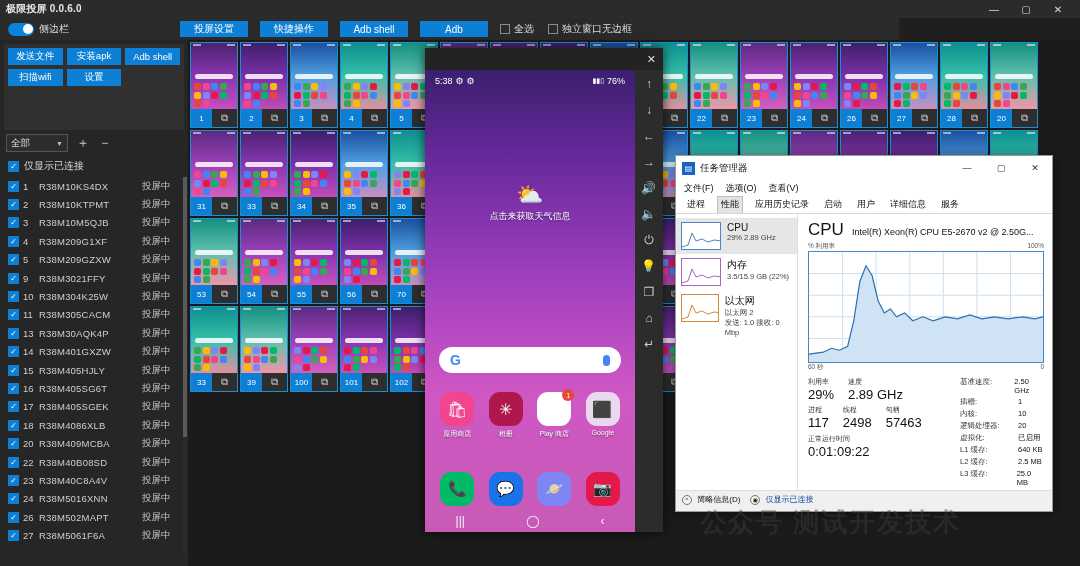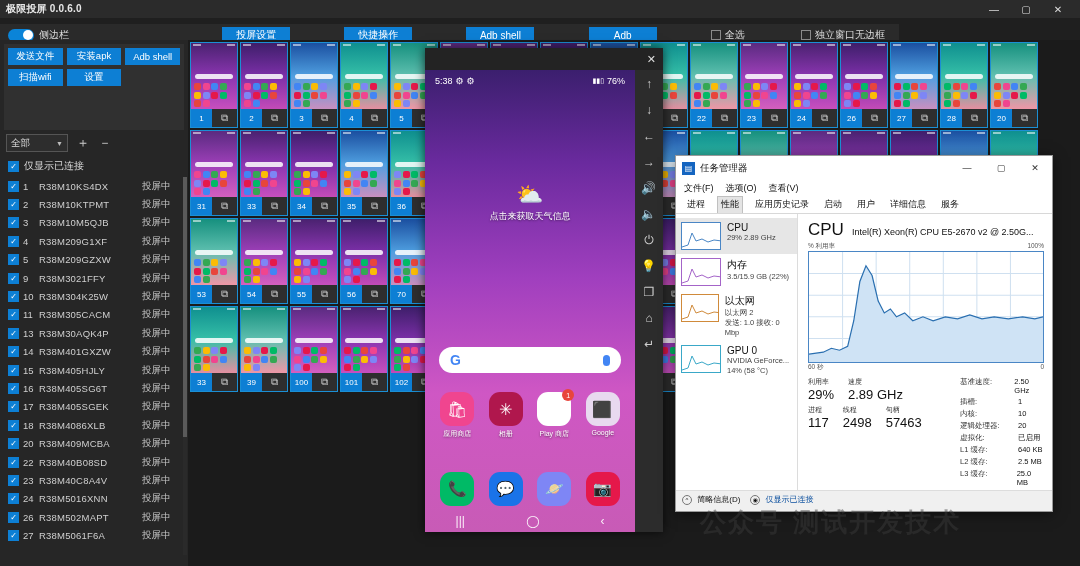--- a/index.html
+++ b/index.html
@@ -10,22 +10,22 @@
   .app { position:relative; width:1080px; height:566px; background:#1f1f1f; }
 
   .titlebar { height:18px; background:#2b2b2b; display:flex; align-items:center;
     padding:0 6px; color:#e8e8e8; font-size:10px; }
   .titlebar .ttl { font-weight:bold; letter-spacing:.2px; }
   .titlebar .spacer { flex:1; }
   .winbtn { width:32px; height:18px; display:flex; align-items:center; justify-content:center;
     color:#ddd; font-size:10px; }
 
   
-  .toolbar { position:absolute; top:24px; left:0; width:899px; height:22px;
-    background:#2a2a2a; display:flex; align-items:center;justify-content:space-between; }
+  .toolbar { position:absolute; top:18px; left:0; width:899px; height:22px;
+    background:#2a2a2a; display:flex; align-items:center; }
   .tgl-wrap { display:flex; align-items:center; gap:5px; padding-left:8px; width:180px; }
   .tgl { width:26px; height:13px; border-radius:7px; background:#0a84d8; position:relative; }
   .tgl::after { content:""; position:absolute; right:1.5px; top:1.5px; width:10px; height:10px;
     border-radius:50%; background:#fff; }
   .tgl-lbl { color:#ddd; font-size:10px; }
   .tb-btn { background:#0d7fd4; color:#fff; font-size:10px; height:16px; min-width:68px;
     display:flex; align-items:center; justify-content:center; margin-right:12px; border:none; }
   .cbx-wrap { display:flex; align-items:center; gap:4px; margin-right:14px; color:#ddd; font-size:10px; }
   .cbx { width:10px; height:10px; border:1px solid #8a8a8a; background:#2a2a2a; }
 
@@ -2169,30 +2169,20 @@
           <div class="res">
             <div class="spark" style="border-color:#d08a3a"><svg width="40" height="28" viewBox="0 0 40 28" preserveAspectRatio="none">
                 <polyline points="0,24 6,22 10,10 14,18 20,16 26,19 32,17 40,18" fill="none" stroke="#d08a3a" stroke-width="1"></polyline>
               </svg></div>
             <div class="txt">
               <div class="n">以太网</div>
               <div class="d">以太网 2</div>
               <div class="d">发送: 1.0 接收: 0 Mbp</div>
             </div>
           </div>
-          <div class="res">
-            <div class="spark" style="border-color:#3aa8c8"><svg width="40" height="28" viewBox="0 0 40 28" preserveAspectRatio="none">
-                <polyline points="0,24 6,22 10,10 14,18 20,16 26,19 32,17 40,18" fill="none" stroke="#3aa8c8" stroke-width="1"></polyline>
-              </svg></div>
-            <div class="txt">
-              <div class="n">GPU 0</div>
-              <div class="d">NVIDIA GeForce...</div>
-              <div class="d">14% (58 °C)</div>
-            </div>
-          </div>
         </div>
       <div class="tm-right">
         <div class="cpu-h">
           <span class="big">CPU</span>
           <span class="sub">Intel(R) Xeon(R) CPU E5-2670 v2 @ 2.50G...</span>
         </div>
         <div class="ax">
           <span>% 利用率</span>
           <span>100%</span>
         </div>
@@ -2236,20 +2226,24 @@
                 <div class="v">117</div>
               </div>
               <div class="sc">
                 <div class="k">线程</div>
                 <div class="v">2498</div>
               </div>
               <div class="sc">
                 <div class="k">句柄</div>
                 <div class="v">57463</div>
               </div>
+            </div>
+            <div class="sc" style="margin-top:4px">
+              <div class="k">正常运行时间</div>
+              <div class="v">0:01:09:22</div>
             </div>
           </div>
           <div class="st-r" id="tmright">
               <div class="rw">
                 <span class="rk">基准速度:</span>
                 <span>2.50 GHz</span>
               </div>
               <div class="rw">
                 <span class="rk">插槽:</span>
                 <span>1</span>

